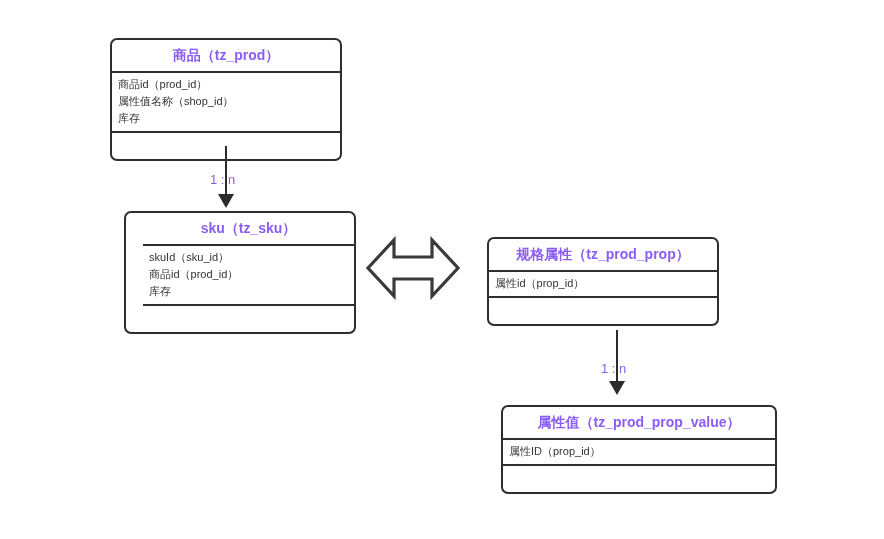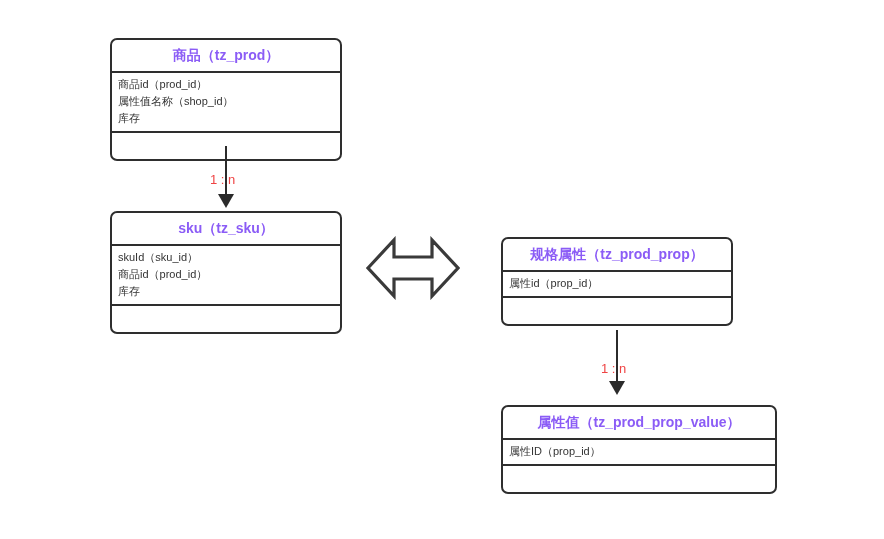--- a/index.html
+++ b/index.html
@@ -61,24 +61,24 @@
 
   .entity-footer {
     box-sizing: border-box;
     width: 100%;
   }
 
   
   #entity-prod        { left: 110px; top: 38px;  width: 232px; }
   #entity-prod .entity-footer { height: 26px; }
 
-  #entity-sku         { left: 110px; top: 211px; width: 232px; }
+  #entity-sku         { left: 124px; top: 211px; width: 232px; padding-left: 17px; }
   #entity-sku .entity-footer  { height: 26px; }
 
-  #entity-prop        { left: 501px; top: 237px; width: 232px; }
+  #entity-prop        { left: 487px; top: 237px; width: 232px; }
   #entity-prop .entity-footer { height: 26px; }
 
   #entity-prop-value  { left: 501px; top: 405px; width: 276px; }
   #entity-prop-value .entity-footer { height: 26px; }
 
   
   .connector {
     position: absolute;
   }
   .conn-line {
@@ -91,21 +91,21 @@
     width: 0;
     height: 0;
     border-left: 8px solid transparent;
     border-right: 8px solid transparent;
     border-top: 14px solid #2b2b2b;
   }
   .conn-label {
     position: absolute;
     font-size: 13px;
     line-height: 15px;
-    color: #ef4444;
+    color: #8b5cf6;
     white-space: nowrap;
   }
 
   
   #connector-prod-sku .conn-line  { left: 225px; top: 146px; height: 50px; }
   #connector-prod-sku .conn-head  { left: 218px; top: 194px; }
   #connector-prod-sku .conn-label { left: 210px; top: 172px; }
 
   
   #connector-prop-value .conn-line  { left: 616px; top: 330px; height: 53px; }

